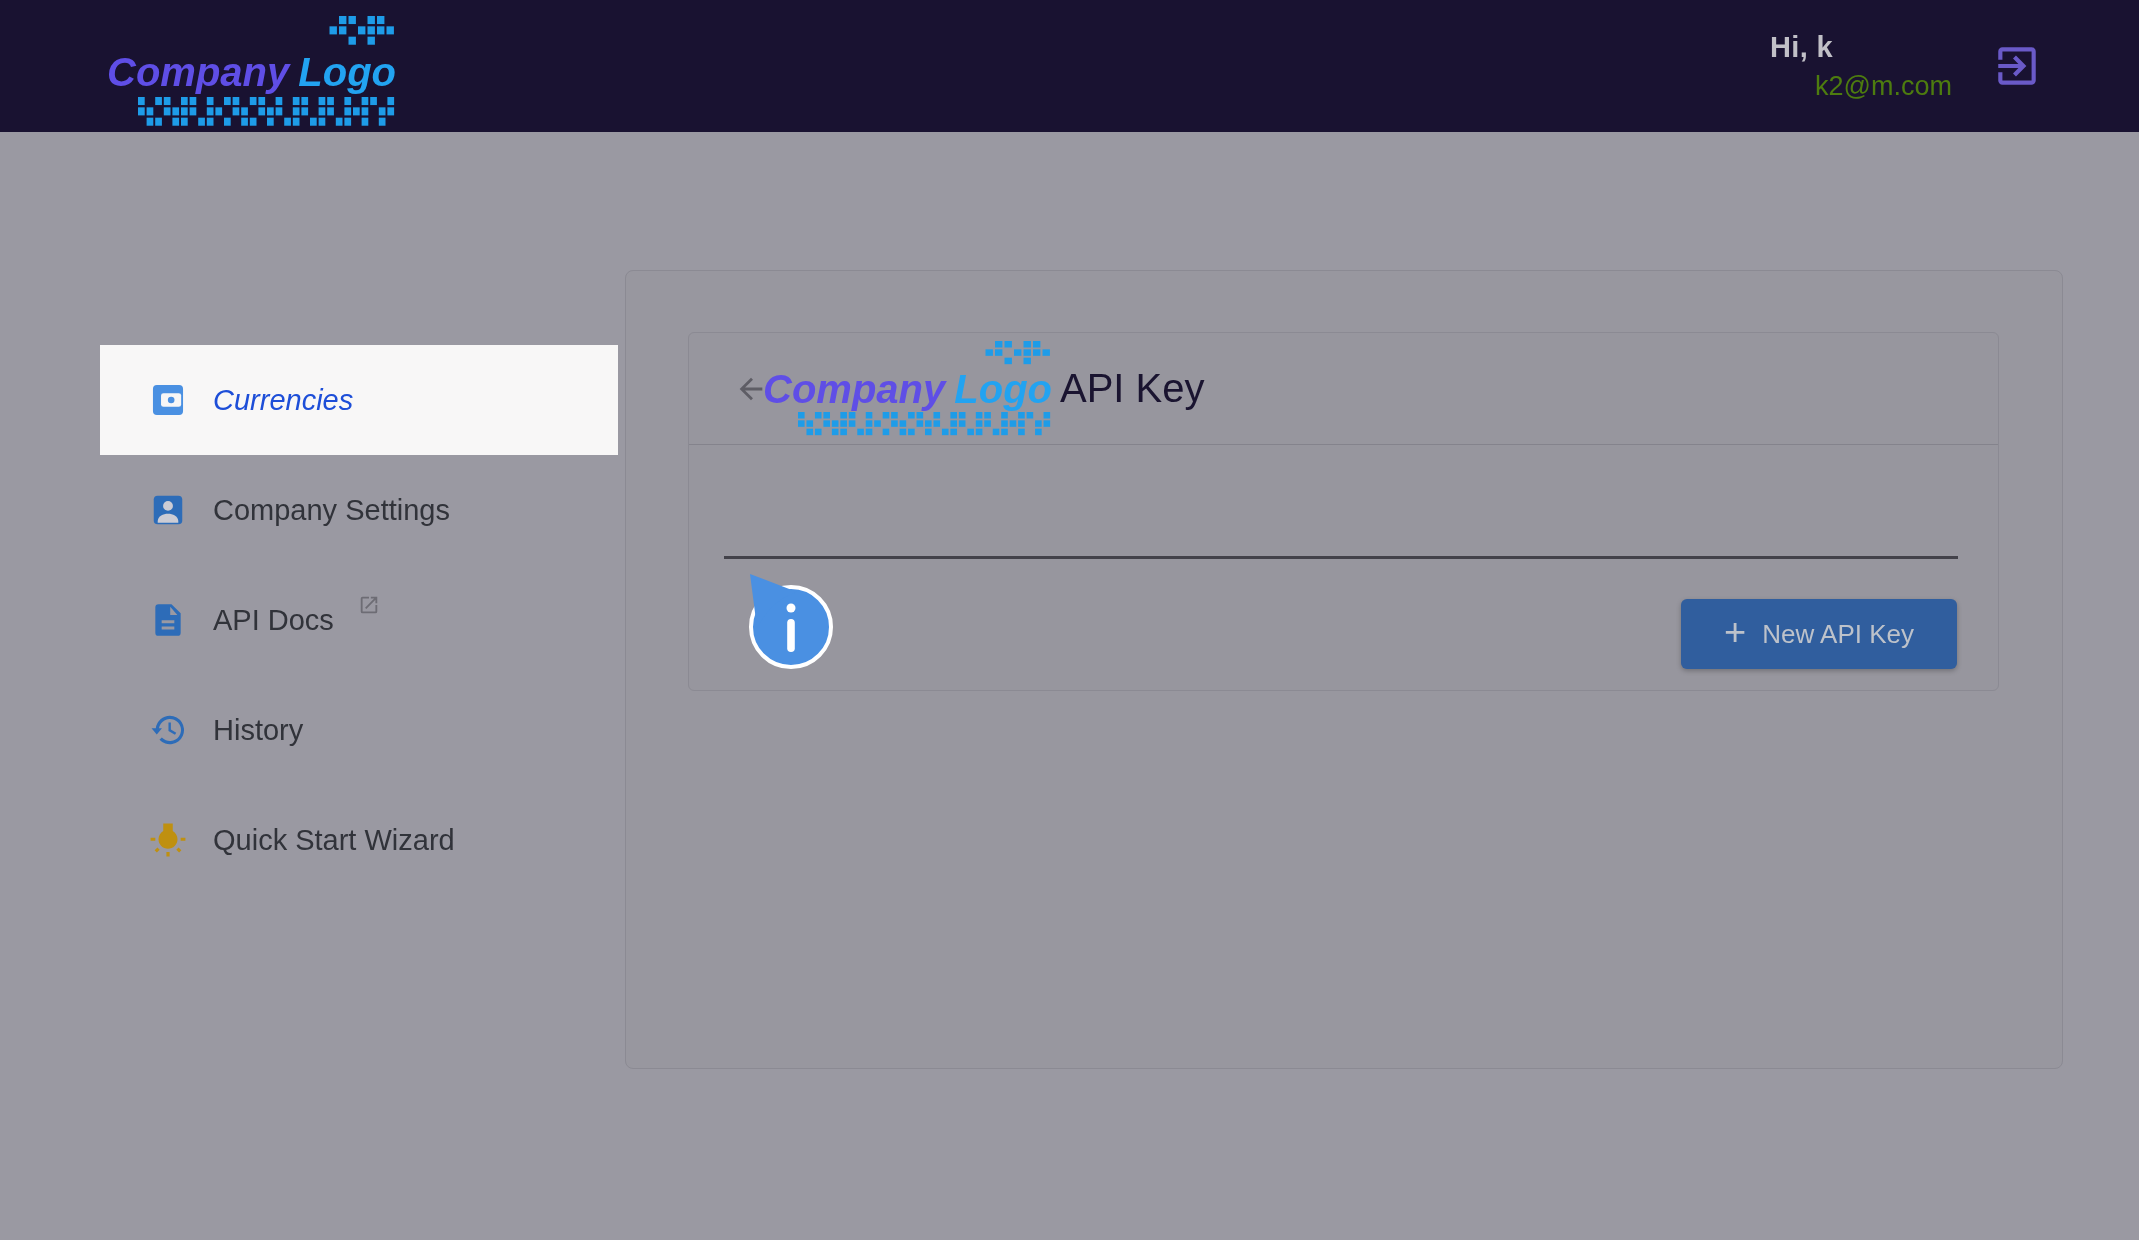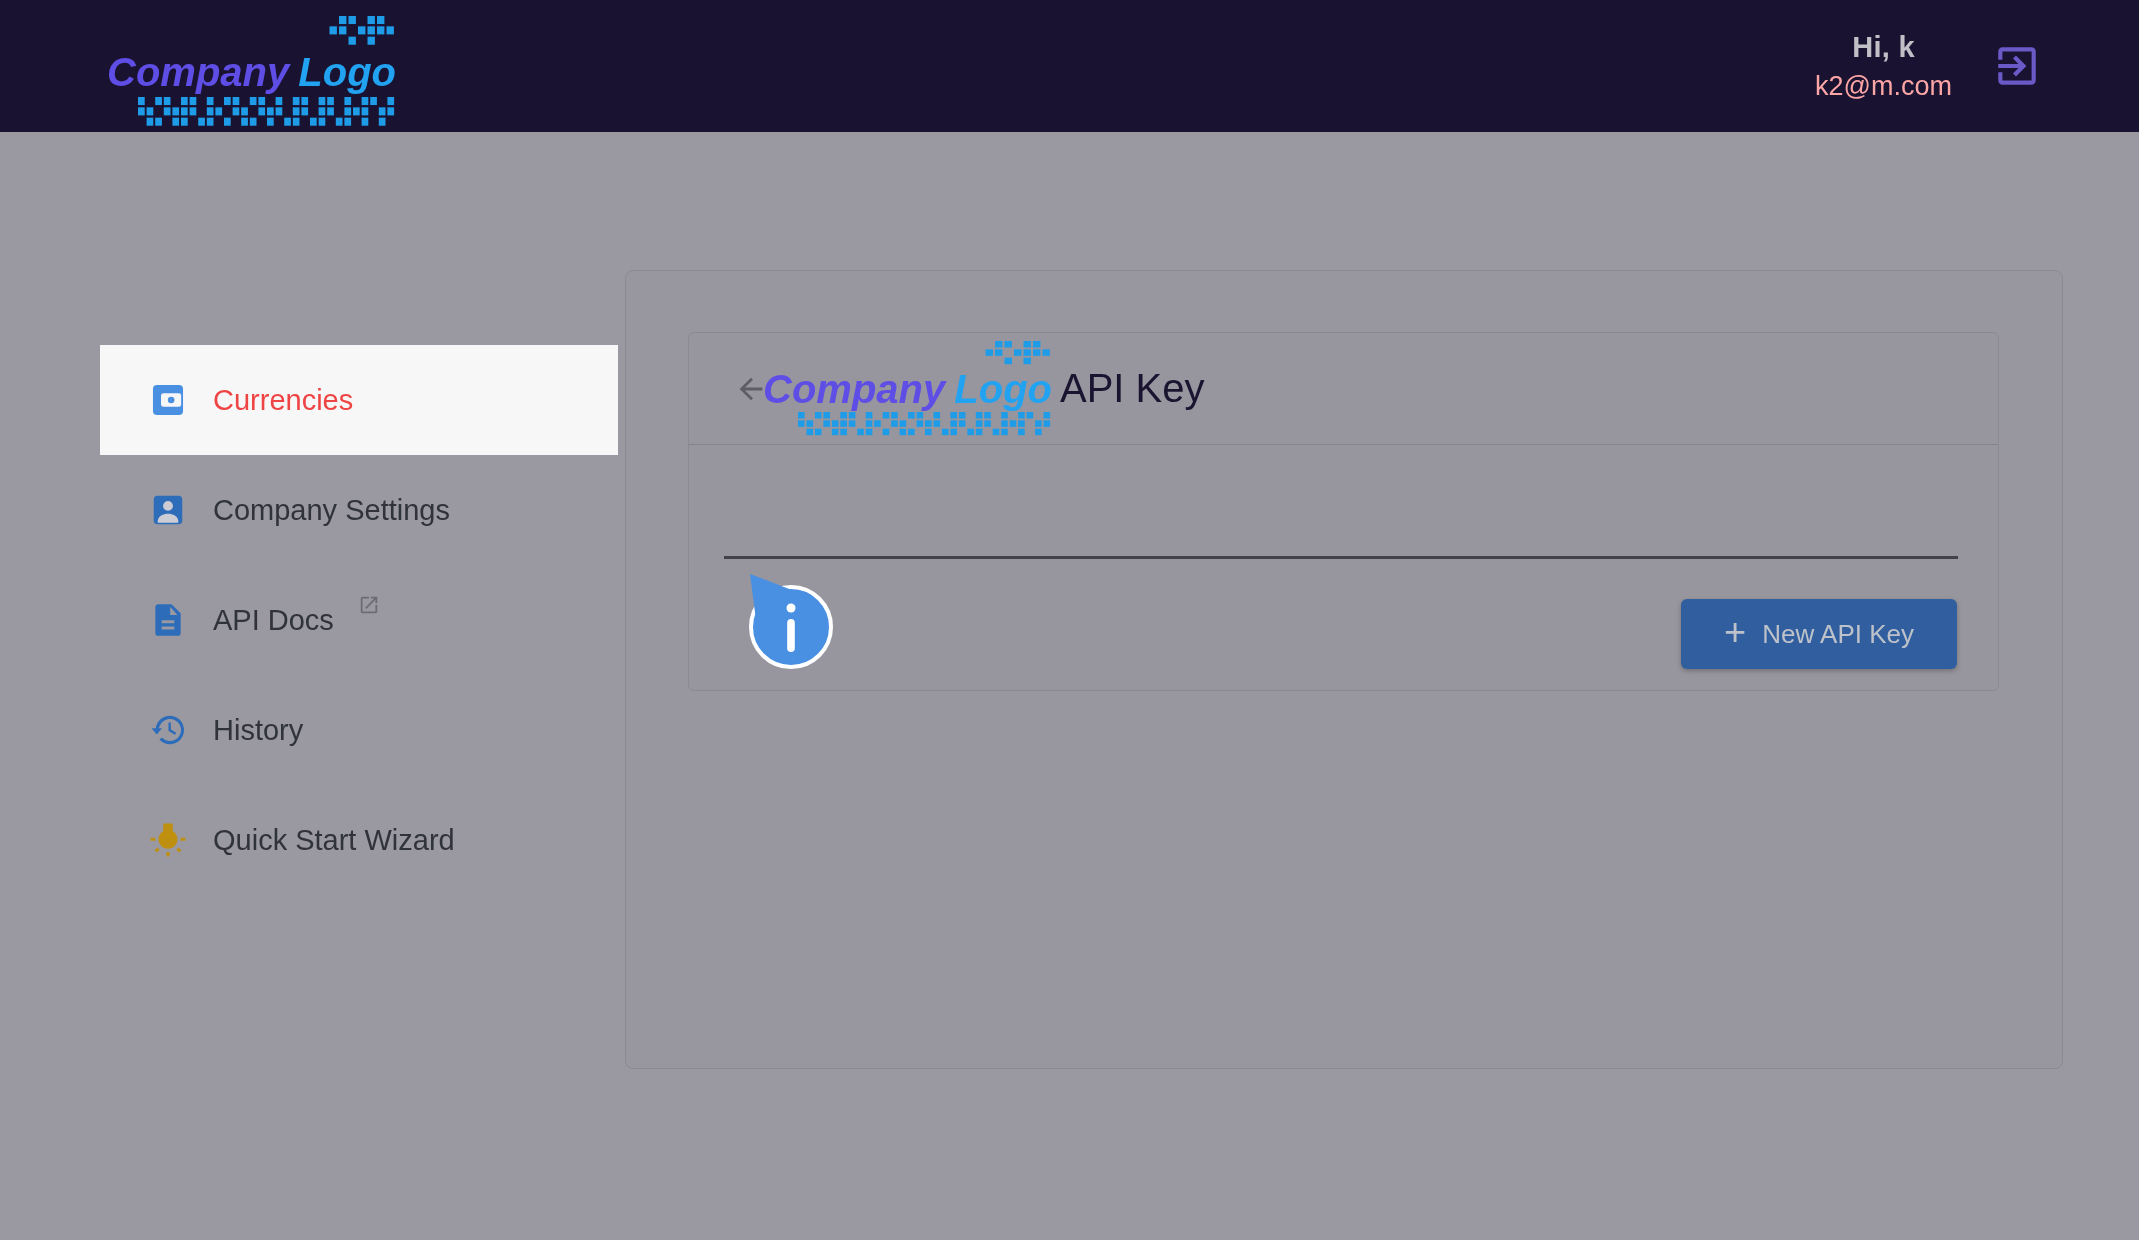--- a/index.html
+++ b/index.html
@@ -23,38 +23,38 @@
   .logo-main .px.bottom { width:258px; height:31px; margin-top:3px; }
   .logo-text { font-style:italic; font-weight:bold; white-space:nowrap; line-height:44px; }
   .logo-main .logo-text { font-size:40px; }
   .logo-text .lp { color:#5f4ee6; margin-right:9px; }
   .logo-text .lb { color:#22a3f1; }
 
   .header-right {
     position:absolute; right:97px; top:0; height:132px;
     display:flex; align-items:center; gap:40px;
   }
-  .user-text { display:flex; flex-direction:column; align-items:center; gap:7px; }
+  .user-text { display:flex; flex-direction:column; align-items:flex-start; gap:7px; }
   .greeting { color:#c1c0c7; font-size:29px; font-weight:bold; letter-spacing:.3px; }
-  .email    { color:#fca5a5; font-size:27px; }
+  .email    { color:#4d7c0f; font-size:27px;margin-left:45px; }
   .exit-header { width:50px; height:50px; color:#6a5ac8; cursor:pointer; background:none; border:none; }
   .exit-header svg { width:100%; height:100%; display:block; }
 
   
   .sidebar { position:absolute; left:100px; top:345px; width:518px; }
   .nav-item {
     height:110px; display:flex; align-items:center;
     padding-left:49px; cursor:pointer;
   }
   .nav-item.active { background:#f8f7f7; }
   .nav-icon { width:38px; height:38px; margin-right:26px; color:#2d6cb8; flex:none; }
   .nav-icon svg { width:100%; height:100%; display:block; }
   .nav-item.active .nav-icon { color:#4a90e2; }
   .nav-label { font-size:29px; color:#31333a; }
-  .nav-item.active .nav-label { color:#ef4444; }
+  .nav-item.active .nav-label { color:#1d4ed8;font-style:italic; }
   .nav-icon.gold { color:#bf9010; }
   .ext-icon { width:22px; height:22px; color:#6d6c74; margin-left:24px; transform:translateY(-15px); }
   .ext-icon svg { width:100%; height:100%; display:block; }
 
   
   .panel {
     position:absolute; left:625px; top:270px; width:1438px; height:799px;
     background:#98979f; border:1px solid #8b8a93; border-radius:8px;
   }
   .card {

